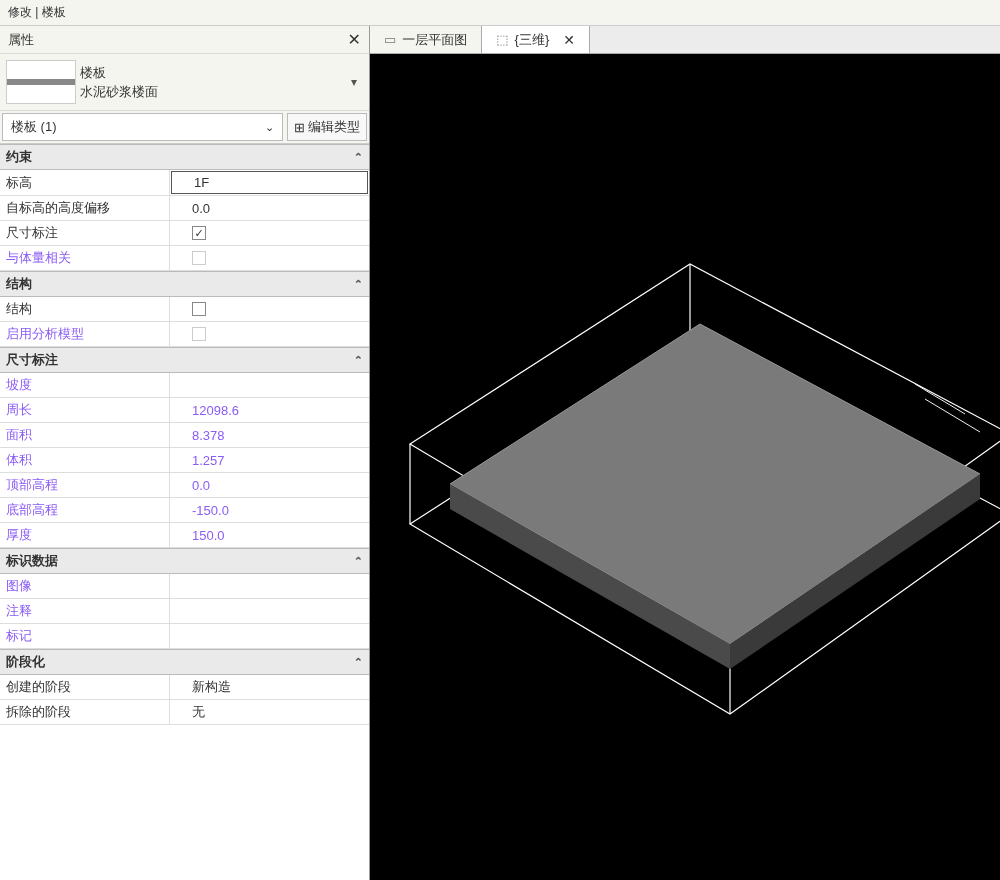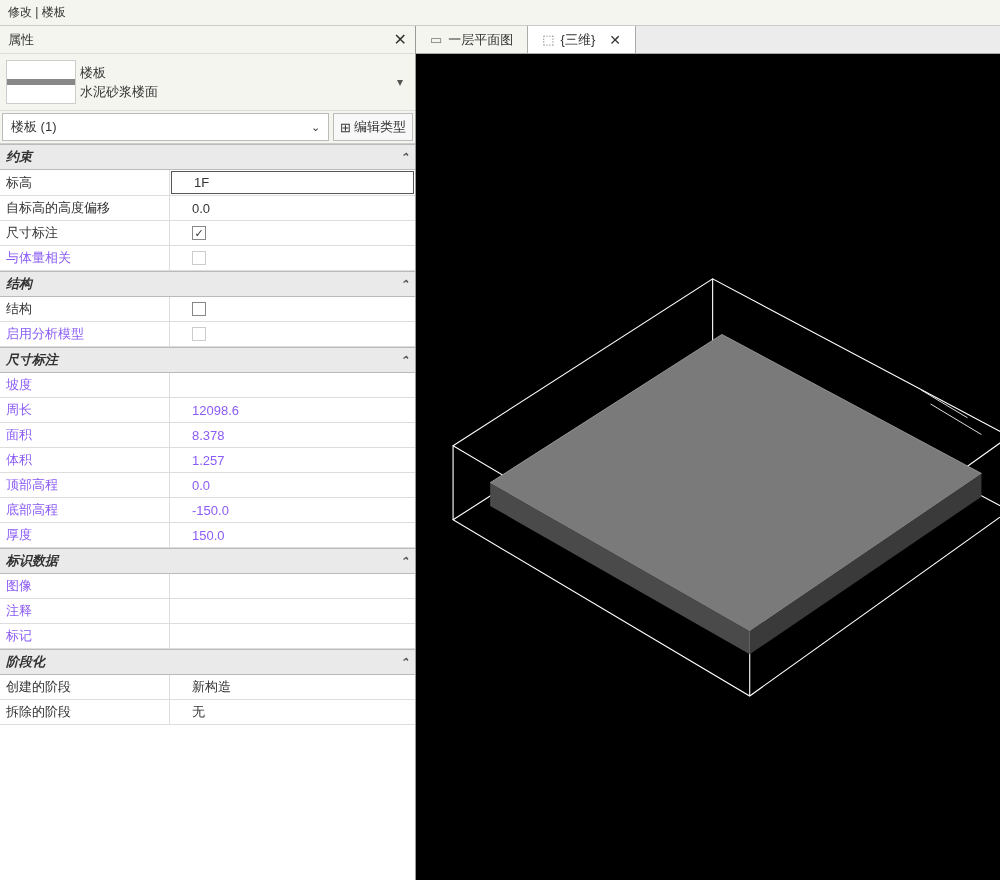--- a/index.html
+++ b/index.html
@@ -18,21 +18,21 @@
     border-bottom: 1px solid #ccc;
     padding: 4px 8px;
     font-size: 12px;
     color: #333;
   }
   .layout {
     display: flex;
     height: 854px;
   }
   .left-panel {
-    width: 416px;
+    width: 370px;
     background: #f5f5f0;
     border-right: 1px solid #999;
     display: flex;
     flex-direction: column;
   }
   .panel-header {
     display: flex;
     justify-content: space-between;
     align-items: center;
     padding: 4px 8px;
@@ -96,21 +96,20 @@
   .group-header {
     background: #eaeaea;
     border-top: 1px solid #bbb;
     border-bottom: 1px solid #bbb;
     padding: 3px 6px;
     font-weight: bold;
     font-size: 13px;
     display: flex;
     justify-content: space-between;
     align-items: center;
-    font-style: italic;
   }
   .group-header .chev { font-size: 11px; color: #555; }
   .prop-row {
     display: flex;
     border-bottom: 1px solid #ddd;
     min-height: 24px;
   }
   .prop-label {
     width: 170px;
     padding: 3px 6px;

